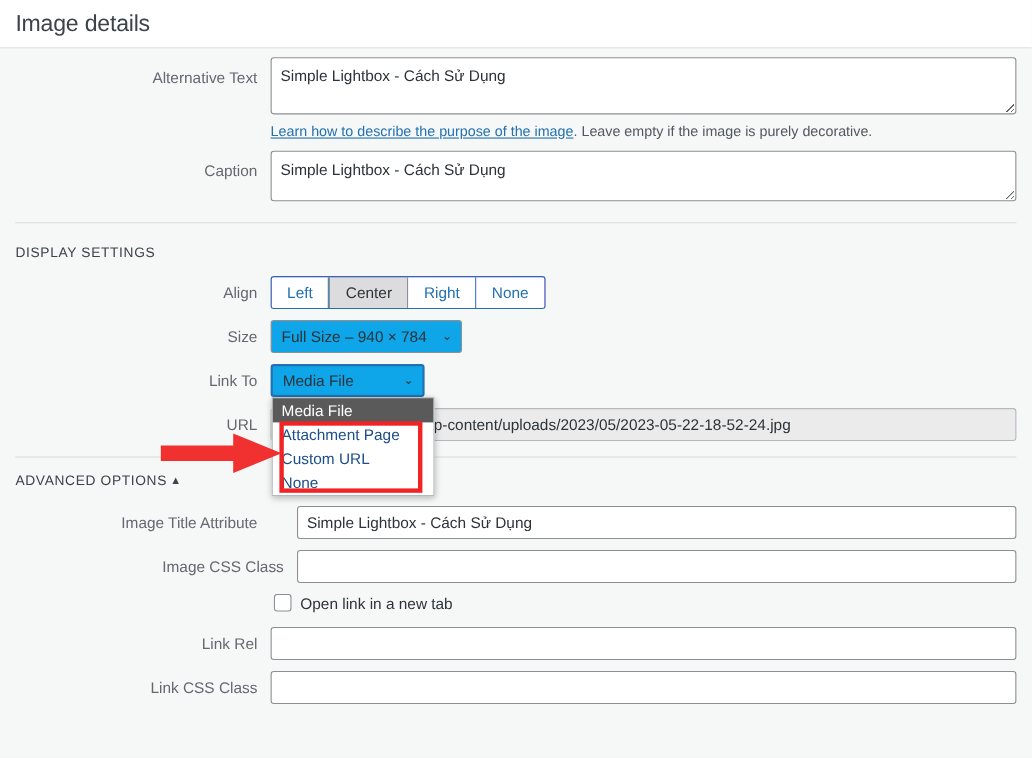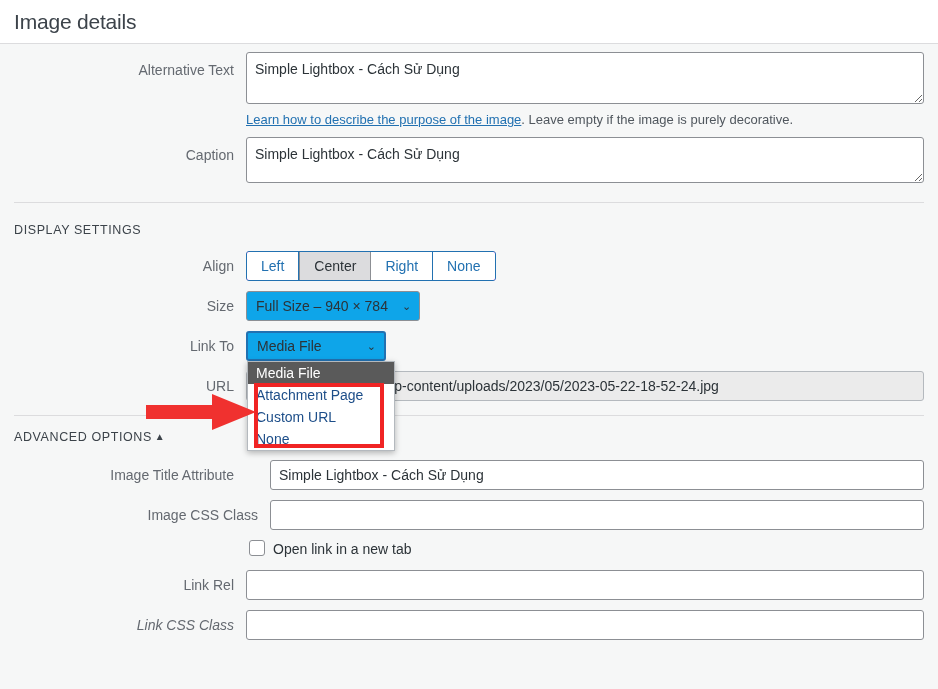--- a/index.html
+++ b/index.html
@@ -378,21 +378,21 @@
   </div>
 
   <div class="setting-row" style="padding-top:12px;">
     <div class="setting-label" style="padding-top:5px;">Link Rel</div>
     <div class="setting-field">
       <input class="wp-text" type="text" value="" style="">
     </div>
   </div>
 
   <div class="setting-row" style="padding-top:10px;">
-    <div class="setting-label" style="padding-top:5px;font-style:italic;">Link CSS Class</div>
+    <div class="setting-label" style="padding-top:5px;">Link CSS Class</div>
     <div class="setting-field">
       <input class="wp-text" type="text" value="" style="">
     </div>
   </div>
 
 </div>
 
 <div class="annotation-box" style="left:254px; top:383px; width:130px; height:65px;"></div>
 
 <div class="annotation-arrow" style="left:146px; top:392px; width:112px; height:40px;">

